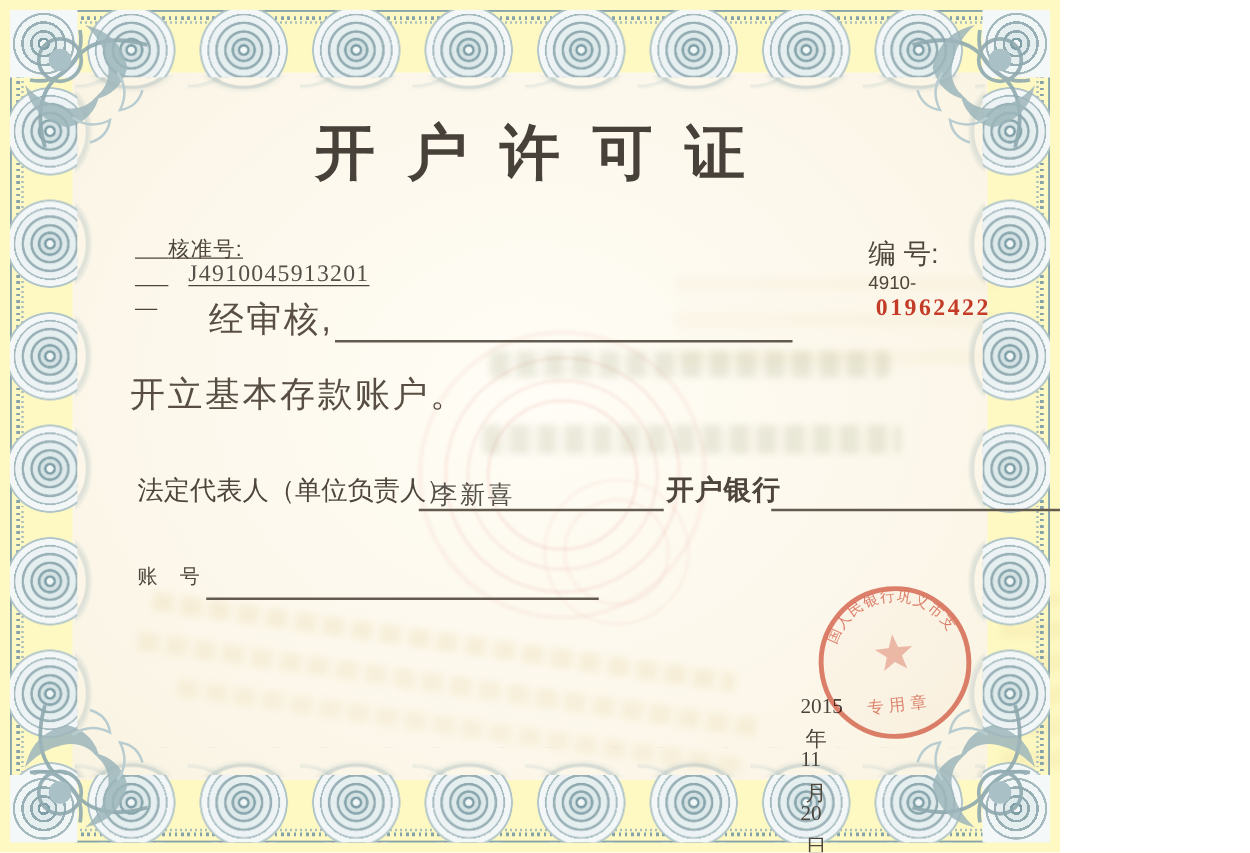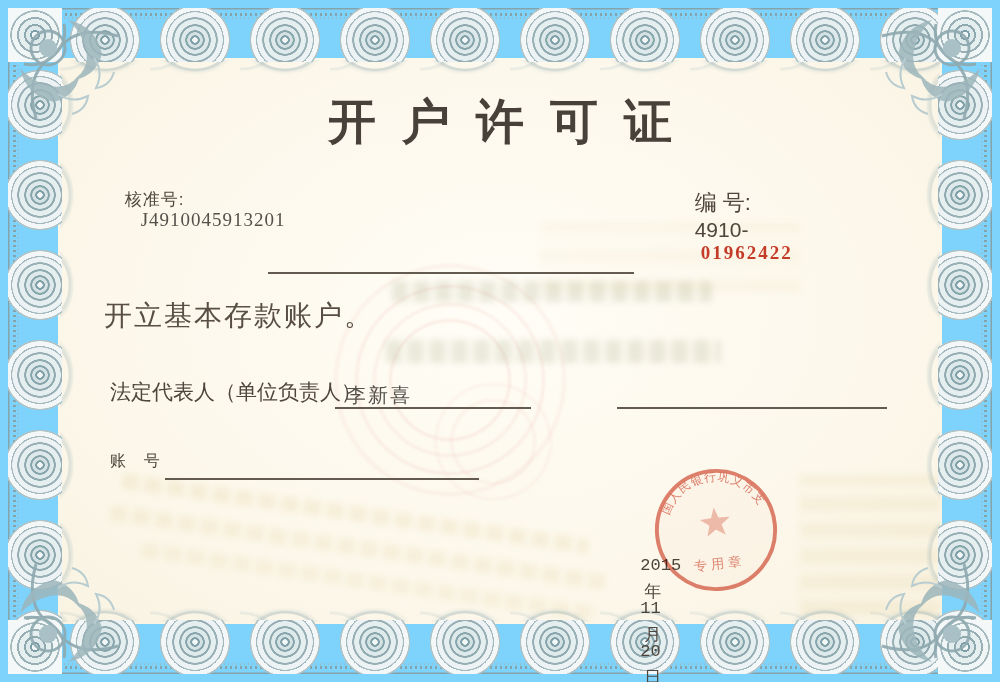--- a/index.html
+++ b/index.html
@@ -1,16 +1,16 @@
 <!DOCTYPE html>
 <html><head>
 <meta charset="utf-8">
 <style>
   html,body{margin:0;padding:0;background:#fff;}
-  .page{position:relative;width:1000px;height:682px;background:#7dd3fc;overflow:hidden;
+  .page{position:relative;width:848px;height:682px;background:#fef9c3;overflow:hidden;
         font-family:"Liberation Sans",sans-serif;}
   
   .paper{position:absolute;left:58px;top:58px;right:58px;bottom:58px;z-index:1;
          background:radial-gradient(ellipse at 50% 45%, #fffdf6 0%, #fcf7ea 65%, #f9f3e2 100%);}
   .h-edge,.v-edge,.corner{position:absolute;z-index:4;}
   .h-edge{left:60px;right:60px;height:54px;
     background-image:
       radial-gradient(circle at 45px 32px, #f1f6f6 0 2.5px, #7d9ea6 3px 4.5px, #d5e2e4 5px 7.5px,
         #87a5ac 8px 9.5px, #dde9ea 10px 13.5px, #8fa9af 14px 15.5px, #e6eff0 16px 20.5px,
         #97afb5 21px 22.5px, #edf3f4 23px 27.5px, #a3b9be 28px 29px, #f3f7f8 29px 33.5px,
@@ -92,21 +92,21 @@
   
   .content{position:absolute;inset:0;z-index:10;color:#4c433a;}
   .abs{position:absolute;white-space:pre;}
   .title{left:0;right:0;top:90px;text-align:center;font-family:"DejaVu Serif","Liberation Serif",serif;
          font-weight:bold;font-size:48px;letter-spacing:26px;text-indent:26px;color:#47413a;}
   .lbl{font-family:"Liberation Sans",sans-serif;color:#4e453c;}
   .val{font-family:"Liberation Serif","DejaVu Serif",serif;color:#54504a;}
   .rule{position:absolute;height:1.5px;background:#645b50;z-index:9;}
   .red{color:#c43b28;font-family:"Liberation Serif",serif;font-weight:bold;letter-spacing:2px;}
   .big{font-size:28px;color:#584e43;letter-spacing:2px;}
-  .num{font-family:Liberation Mono, monospace;position:relative;top:-5px;margin-top:44px;}
+  .num{font-family:Liberation Serif, serif;position:relative;top:-5px;margin-top:44px;}
   
   .seal{position:absolute;left:652px;top:466px;width:128px;height:128px;z-index:12;
         transform:rotate(-6deg);mix-blend-mode:multiply;opacity:.92;}
 </style>
 </head>
 <body>
 
 <div class="page">
 
   <div class="paper"></div>
@@ -194,38 +194,40 @@
   <div class="wm wm-yellow y1"></div>
   <div class="wm wm-yellow y2"></div>
   <div class="wm wm-yellow y3"></div>
   <div class="wm wm-yellow y4"></div>
   <div class="wm wm-yellow y5"></div>
 
   <div class="content">
 
     <div class="abs title">开户许可证</div>
 
-    <div class="abs" style="left:98px;top:170px;">
+    <div class="abs" style="left:108px;top:170px;text-decoration:underline;">
       <span class="lbl" style="font-size:17px;letter-spacing:1px;">核准号:</span>
       <span class="val" style="font-size:19px;letter-spacing:1px;margin-left:16px;position:relative;top:-2px;">J4910045913201</span>
     </div>
 
     <div class="abs" style="left:668px;top:170px;">
       <span class="lbl" style="font-size:22px;">编 号: </span>
-      <span class="lbl" style="font-size:21px;">4910-</span>
+      <span class="lbl" style="font-size:15px;">4910-</span>
       <span class="red" style="font-size:19px;margin-left:6px;">01962422</span>
     </div>
 
+    <span class="abs lbl big" style="left:167px;top:237px;">经审核,</span>
     <div class="rule" style="left:268px;top:272px;width:366px;"></div>
     <span class="abs lbl big" style="left:104px;top:297px;">开立基本存款账户。</span>
 
     <span class="abs lbl" style="left:110px;top:378px;font-size:21px;">法定代表人（单位负责人）</span>
     <span class="abs val" style="left:346px;top:382px;font-size:20px;letter-spacing:2px;">李新喜</span>
     <div class="rule" style="left:335px;top:407px;width:196px;"></div>
 
+    <span class="abs lbl" style="left:533px;top:377px;font-size:22px;font-weight:bold;letter-spacing:1px;">开户银行</span>
     <div class="rule" style="left:617px;top:407px;width:270px;"></div>
 
     <span class="abs lbl" style="left:110px;top:451px;font-size:16px;">账    号</span>
     <div class="rule" style="left:165px;top:478px;width:314px;"></div>
 
     <div class="abs" style="left:612px;top:540px;font-size:17px;color:#4c443c;">
       <span class="num">2015</span>
       <span class="lbl" style="margin:0 6px 0 4px;">年</span>
       <span class="num">11</span>
       <span class="lbl" style="margin:0 6px 0 4px;">月</span>

